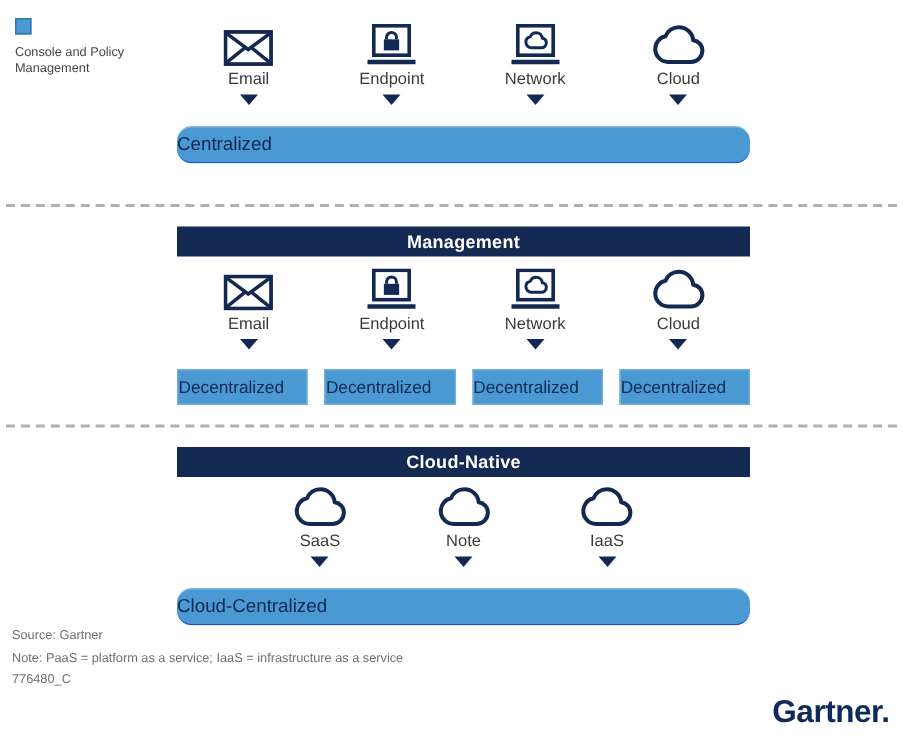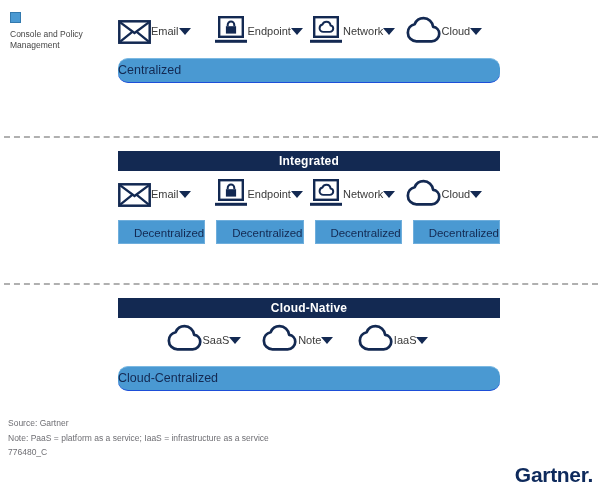--- a/index.html
+++ b/index.html
@@ -14,39 +14,39 @@
   .legend-label { font-size:8.5px; line-height:1.3; color:#454545; width:88px; }
 
   
   .section { position:absolute; left:118px; width:382px; }
   .section-header {
     height:20px; line-height:20px; background:#132952; color:#ffffff;
     text-align:center; font-size:12px; font-weight:700; letter-spacing:0.2px;
   }
   .icon-row { display:flex; margin-top:6px; }
   .icon-row.mt8 { margin-top:8px; }
-  .icon-col { flex:1; display:flex; flex-direction:row; align-items:center; }
+  .icon-col { flex:1; display:flex; flex-direction:column; align-items:center; }
   .icon-box { height:28px; display:flex; align-items:flex-end; justify-content:center; }
   .icon-box.h26 { height:26px; }
   .icon-label { font-size:11px; color:#3a3a3a; margin-top:2px; height:14px; line-height:14px; }
   .down-arrow {
     width:0; height:0; margin-top:3px;
     border-left:6.5px solid transparent; border-right:6.5px solid transparent;
     border-top:7px solid #132952;
   }
   .wide-bar {
     margin-top:14px; height:23px; line-height:23px; background:#4A99D2;
     border-top:1px solid #7cb9e2; border-bottom:1px solid #1d4ed8;
     color:#132952; font-size:12.5px;border-radius:10px;
   }
   .box-row { display:flex; gap:11px; margin-top:13px; }
   .small-bar {
     flex:1; height:24px; line-height:24px; background:#4A99D2;
     border:1px solid #6faedc; box-sizing:border-box;
-    color:#132952; text-align:right; font-size:11.5px;
+    color:#132952; text-align:left; font-size:11.5px;
   }
   .cloud-row { display:flex; width:287px; margin:8px auto 0 auto; }
 
   .dashed-divider { position:absolute; left:4px; width:594px; border-top:2px dashed #b0b0b0; }
 
   
   svg.ic { display:block; }
   svg.ic * { stroke:#132952; }
 
   
@@ -114,21 +114,21 @@
         <span class="icon-label">Cloud</span>
         <span class="down-arrow"></span>
       </div>
     </div>
     <div class="wide-bar">Centralized</div>
   </div>
 
   <div class="dashed-divider" style="top:136px"></div>
 
   <div class="section" style="top:151px">
-    <div class="section-header">Integrated</div>
+    <div class="section-header">Management</div>
     <div class="icon-row mt8">
       <div class="icon-col">
         <span class="icon-box">
   <svg class="ic" width="33" height="24" viewBox="0 0 33 24">
     <rect x="1.3" y="1.3" width="30.4" height="21.4" fill="none" stroke-width="2.5"></rect>
     <path d="M2.2,2.4 L16.5,13 L30.8,2.4" fill="none" stroke-width="2.3"></path>
     <path d="M2.2,21.6 L14.6,11.6 M30.8,21.6 L18.4,11.6" fill="none" stroke-width="2.3"></path>
   </svg>
 </span>
         <span class="icon-label">Email</span>

